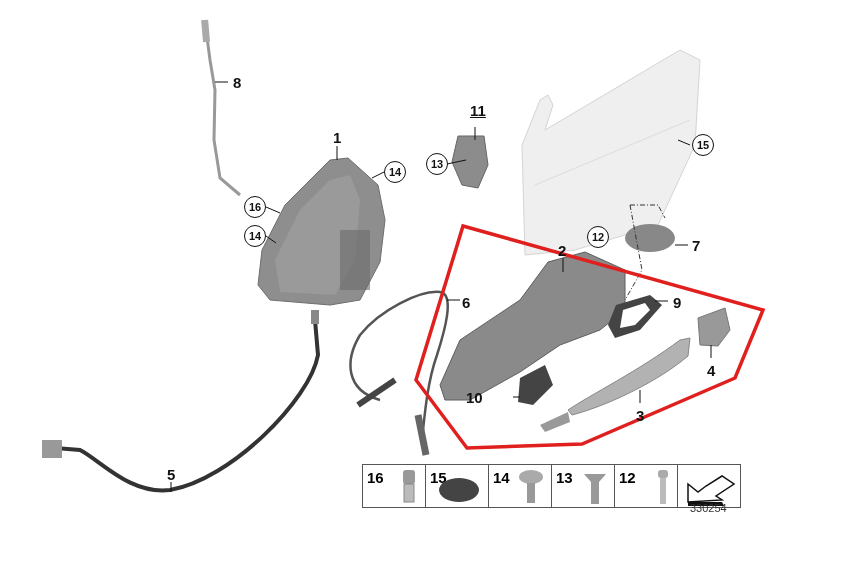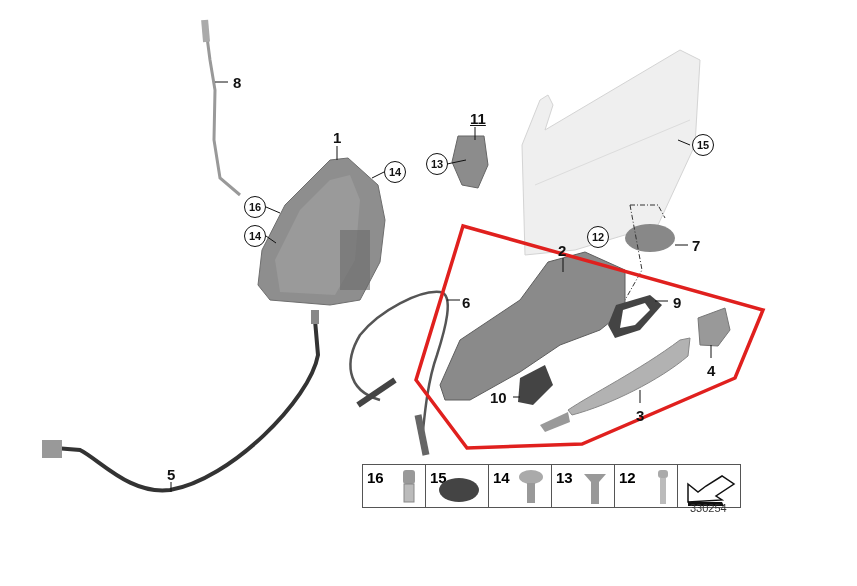--- a/index.html
+++ b/index.html
@@ -82,22 +82,22 @@
 <div id="callouts">
     <div class="lbl" style="left: 333px; top: 130px;">1</div>
     <div class="lbl" style="left: 558px; top: 243px;">2</div>
     <div class="lbl" style="left: 636px; top: 408px;">3</div>
     <div class="lbl" style="left: 707px; top: 363px;">4</div>
     <div class="lbl" style="left: 167px; top: 467px;">5</div>
     <div class="lbl" style="left: 462px; top: 295px;">6</div>
     <div class="lbl" style="left: 692px; top: 238px;">7</div>
     <div class="lbl" style="left: 233px; top: 75px;">8</div>
     <div class="lbl" style="left: 673px; top: 295px;">9</div>
-    <div class="lbl" style="left: 490px; top: 390px;">10</div>
-    <div class="lbl" style="left: 470px; top: 111px; text-decoration: underline;">11</div>
+    <div class="lbl" style="left: 466px; top: 390px;">10</div>
+    <div class="lbl" style="left: 470px; top: 103px; text-decoration: underline;">11</div>
     <div class="circ" style="left: 587px; top: 226px;">12</div>
     <div class="circ" style="left: 426px; top: 153px;">13</div>
     <div class="circ" style="left: 384px; top: 161px;">14</div>
     <div class="circ" style="left: 244px; top: 225px;">14</div>
     <div class="circ" style="left: 692px; top: 134px;">15</div>
     <div class="circ" style="left: 244px; top: 196px;">16</div>
   </div>
 
 <div class="legend">
   <div class="cell">

